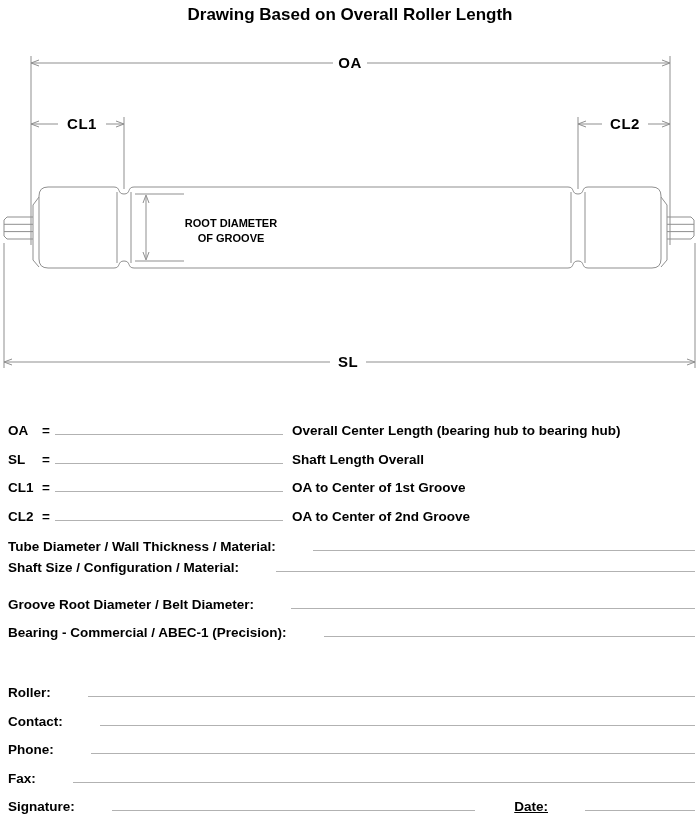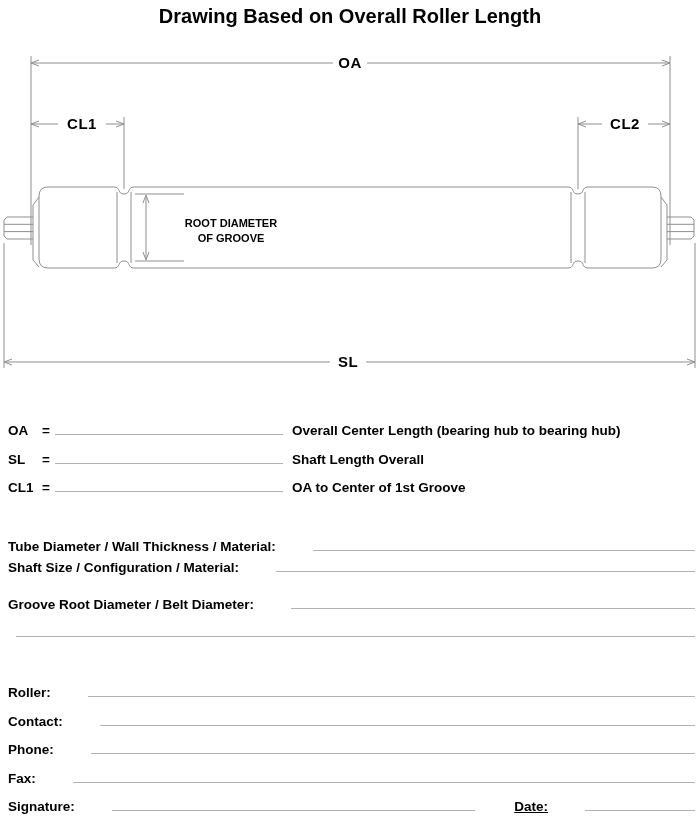--- a/index.html
+++ b/index.html
@@ -3,21 +3,21 @@
 <meta charset="utf-8">
 <style>
   html,body { margin:0; padding:0; background:#ffffff; }
   .page {
     position:relative; width:700px; height:824px; background:#ffffff;
     font-family:"Liberation Sans", sans-serif; font-weight:bold; color:#000;
     font-size:13.5px; overflow:hidden;
   }
   .title {
     position:absolute; top:5px; left:0; width:100%;
-    text-align:center; font-size:20px; font-weight:bold;
+    text-align:center; font-size:17px; font-weight:bold;
   }
   svg.diagram { position:absolute; top:0; left:0; }
   svg.diagram path, svg.diagram line { stroke:#8f8f8f; fill:none; stroke-width:1; }
   svg.diagram text { fill:#000; font-family:"Liberation Sans", sans-serif; font-weight:bold; }
   .dimlbl-lg { font-size:15px; letter-spacing:0.5px; }
   .dimlbl-sm { font-size:11px; }
   .row { position:absolute; left:8px; right:5px; white-space:nowrap; }
   .flexrow { display:flex; align-items:baseline;gap:29px; }
   .term { display:inline-block; width:34px; }
   .eq   { display:inline-block; width:13px; }
@@ -88,37 +88,39 @@
     <path d="M687,359 L695,362 L687,365"></path>
     <text class="dimlbl-lg" x="348" y="367" text-anchor="middle">SL</text>
   </svg>
 
   <div class="row" style="top:420px"><span class="term">OA</span><span class="eq">=</span><span class="fill dim-fill"></span><span class="desc">Overall Center Length (bearing hub to bearing hub)</span></div>
 
   <div class="row" style="top:449px"><span class="term">SL</span><span class="eq">=</span><span class="fill dim-fill"></span><span class="desc">Shaft Length Overall</span></div>
 
   <div class="row" style="top:477px"><span class="term">CL1</span><span class="eq">=</span><span class="fill dim-fill"></span><span class="desc">OA to Center of 1st Groove</span></div>
 
+  <div class="row" style="top:506px"><span class="term">CL2</span><span class="eq">=</span><span class="fill dim-fill"></span><span class="desc">OA to Center of 2nd Groove</span></div>
 
   <div class="row flexrow" style="top:536px">
       <span>Tube Diameter / Wall Thickness / Material:</span>
       <span class="fill grow-fill"></span>
     </div>
 
   <div class="row flexrow" style="top:557px">
       <span>Shaft Size / Configuration / Material:</span>
       <span class="fill grow-fill"></span>
     </div>
 
   <div class="row flexrow" style="top:594px">
       <span>Groove Root Diameter / Belt Diameter:</span>
       <span class="fill grow-fill"></span>
     </div>
 
   <div class="row flexrow" style="top:622px">
+      <span>Bearing - Commercial / ABEC-1 (Precision):</span>
       <span class="fill grow-fill"></span>
     </div>
 
   <div class="row flexrow" style="top:682px">
       <span>Roller:</span>
       <span class="fill grow-fill"></span>
     </div>
 
   <div class="row flexrow" style="top:711px">
       <span>Contact:</span>

